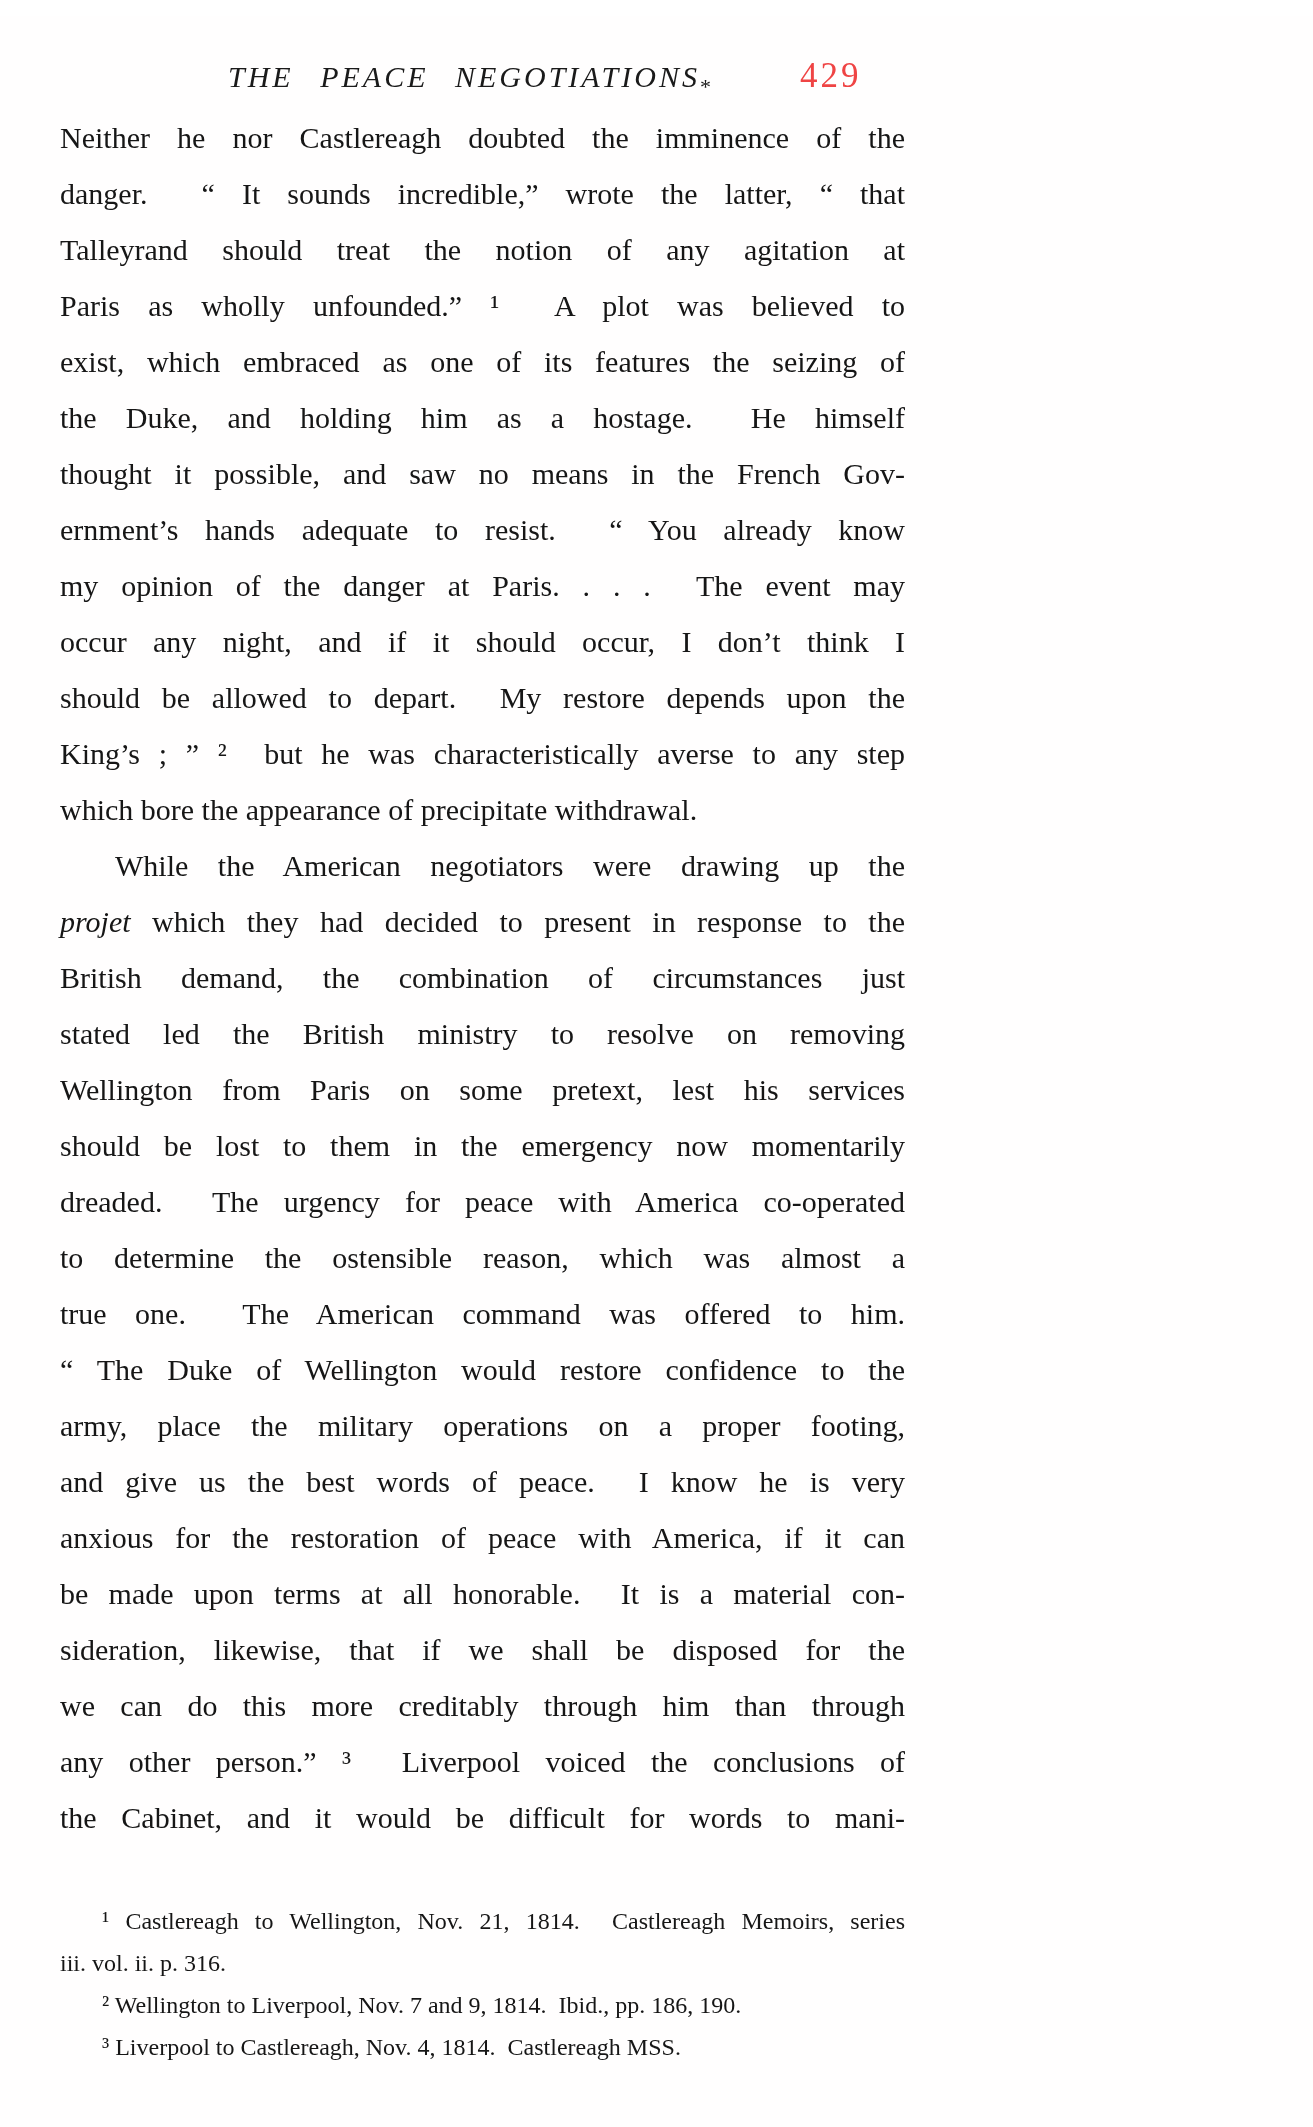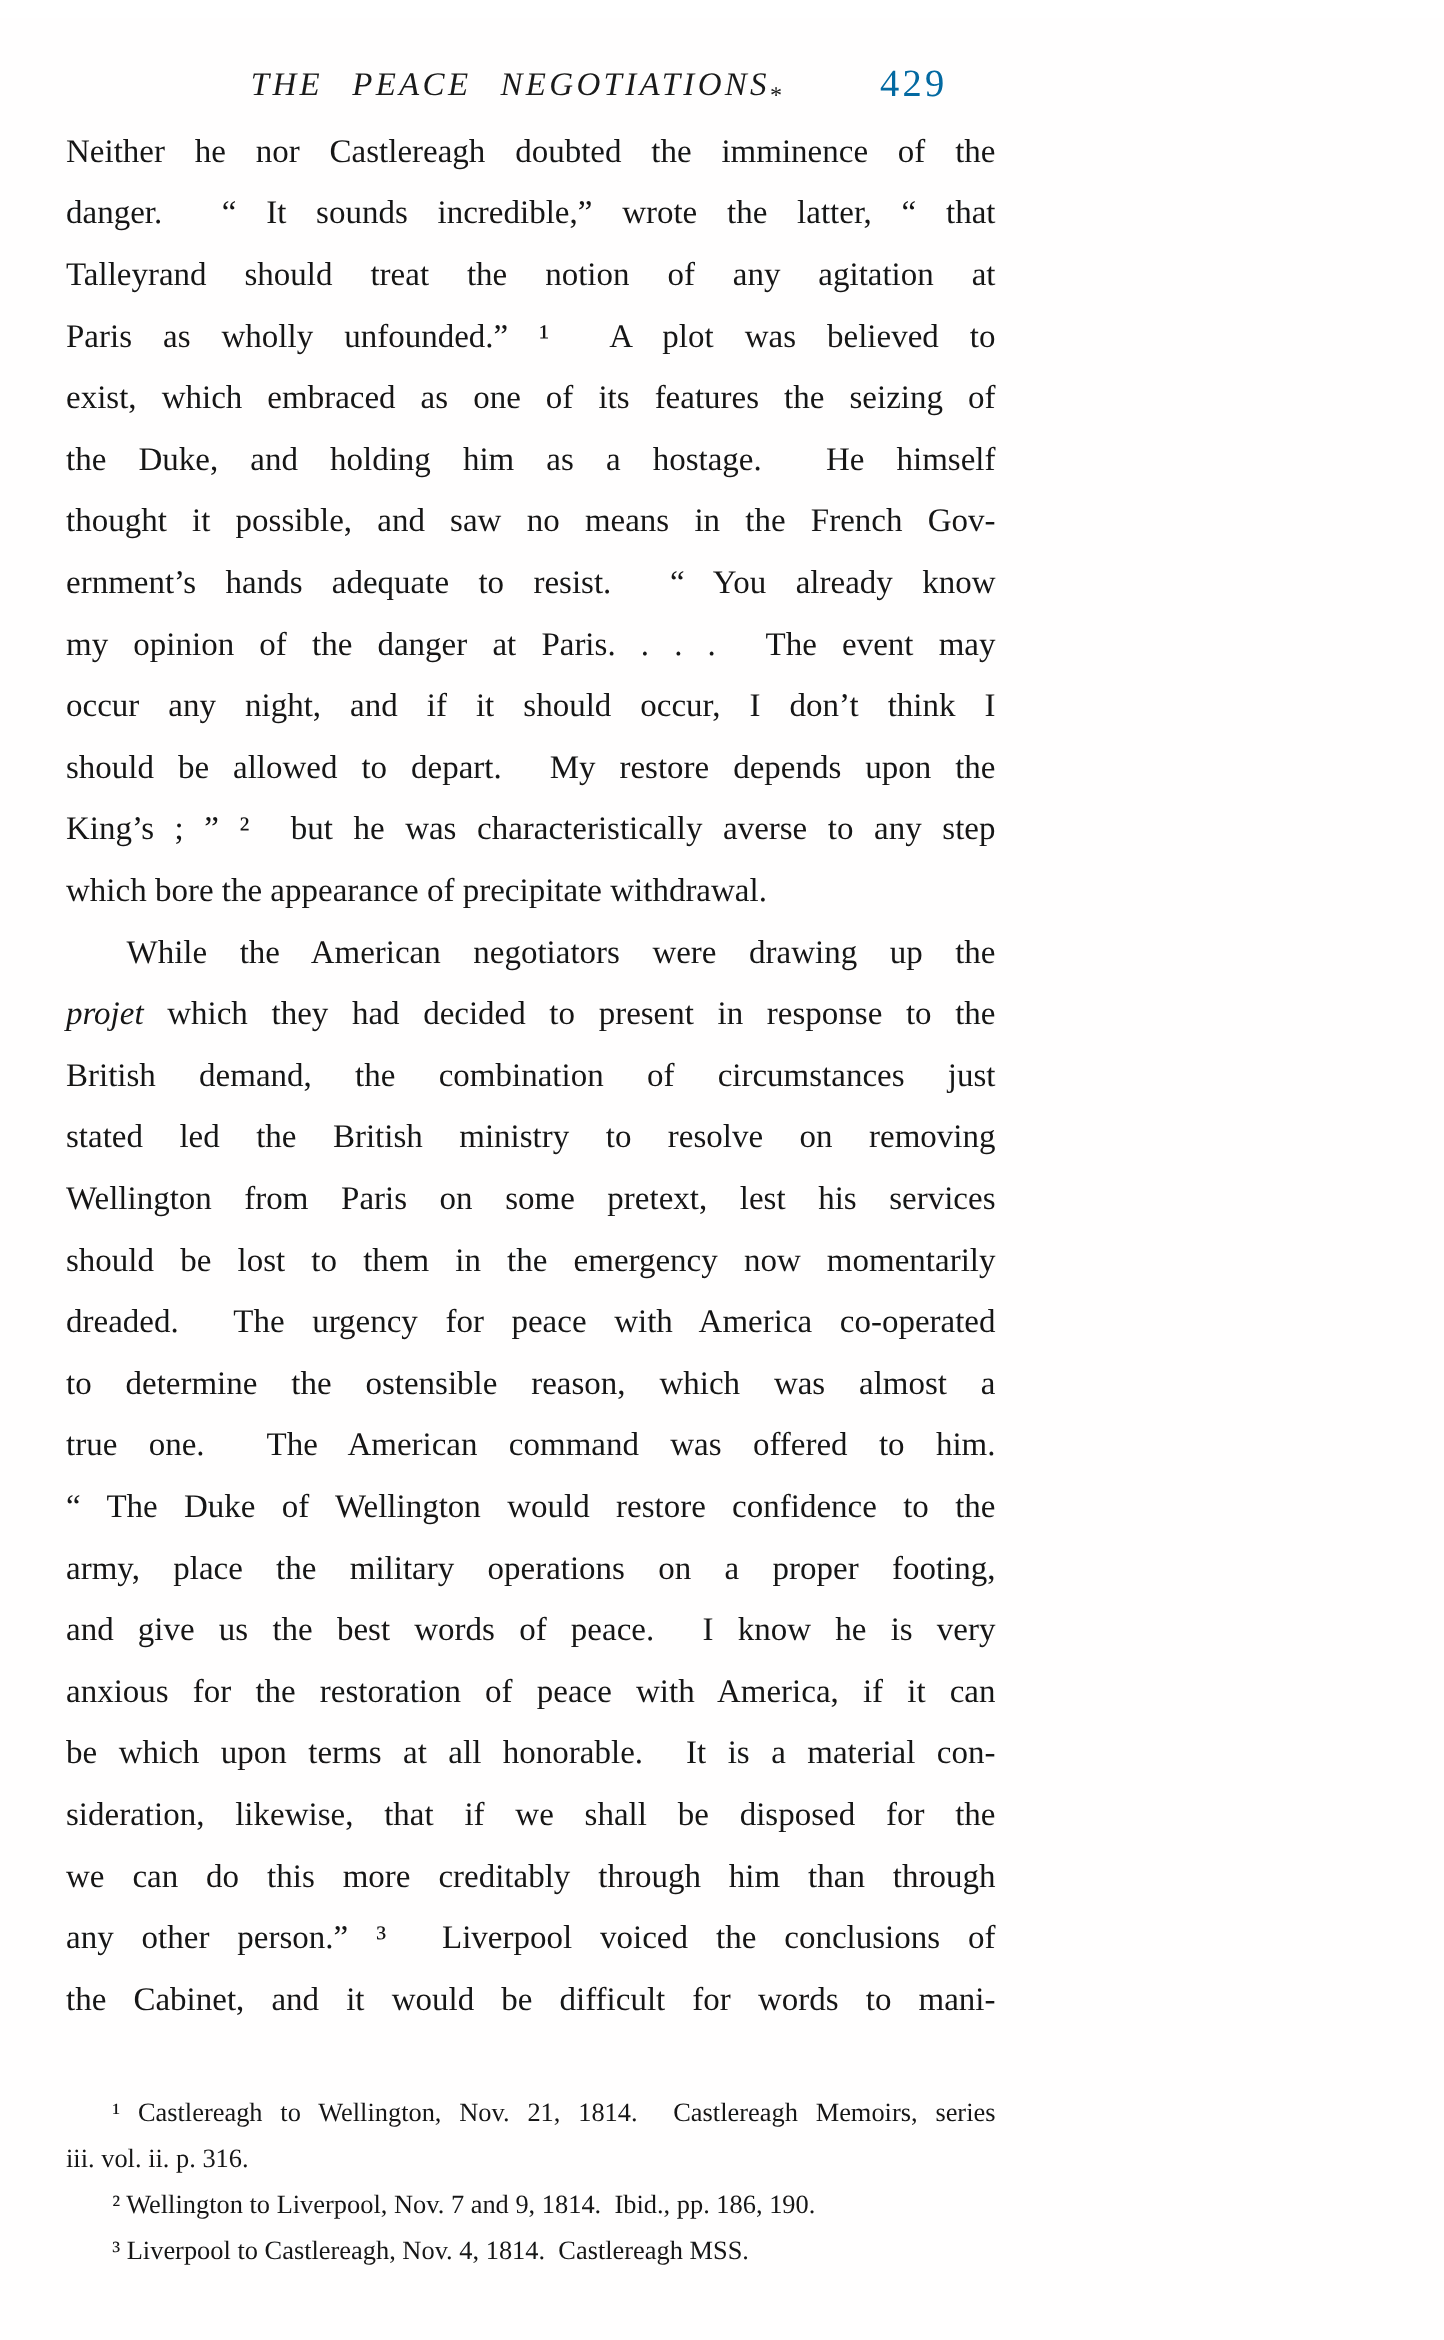--- a/index.html
+++ b/index.html
@@ -31,21 +31,21 @@
     left: 700px;
     font-size: 22px;
     color: #1a1a1a;
   }
   .page-number {
     position: absolute;
     top: 40px;
     left: 800px;
     font-size: 35px;
     letter-spacing: 3px;
-    color: #0369a1;
+    color: #ef4444;
   }
   .body-text {
     position: absolute;
     top: 94px;
     left: 60px;
     width: 845px;
     font-size: 30px;
     line-height: 56px;
   }
   .line {
@@ -111,21 +111,21 @@
         <div class="line just">stated led the British ministry to resolve on removing</div>
         <div class="line just">Wellington from Paris on some pretext, lest his services</div>
         <div class="line just">should be lost to them in the emergency now momentarily</div>
         <div class="line just">dreaded.  The urgency for peace with America co-operated</div>
         <div class="line just">to determine the ostensible reason, which was almost a</div>
         <div class="line just">true one.  The American command was offered to him.</div>
         <div class="line just">“ The Duke of Wellington would restore confidence to the</div>
         <div class="line just">army, place the military operations on a proper footing,</div>
         <div class="line just">and give us the best words of peace.  I know he is very</div>
         <div class="line just">anxious for the restoration of peace with America, if it can</div>
-        <div class="line just">be which upon terms at all honorable.  It is a material con-</div>
+        <div class="line just">be made upon terms at all honorable.  It is a material con-</div>
         <div class="line just">sideration, likewise, that if we shall be disposed for the</div>
         <div class="line just">we can do this more creditably through him than through</div>
         <div class="line just">any other person.” ³  Liverpool voiced the conclusions of</div>
         <div class="line just">the Cabinet, and it would be difficult for words to mani-</div>
       </div>
   </main>
 
   <section class="footnotes">
       <div class="fline just indent">¹ Castlereagh to Wellington, Nov. 21, 1814.  Castlereagh Memoirs, series</div>
       <div class="fline">iii. vol. ii. p. 316.</div>

